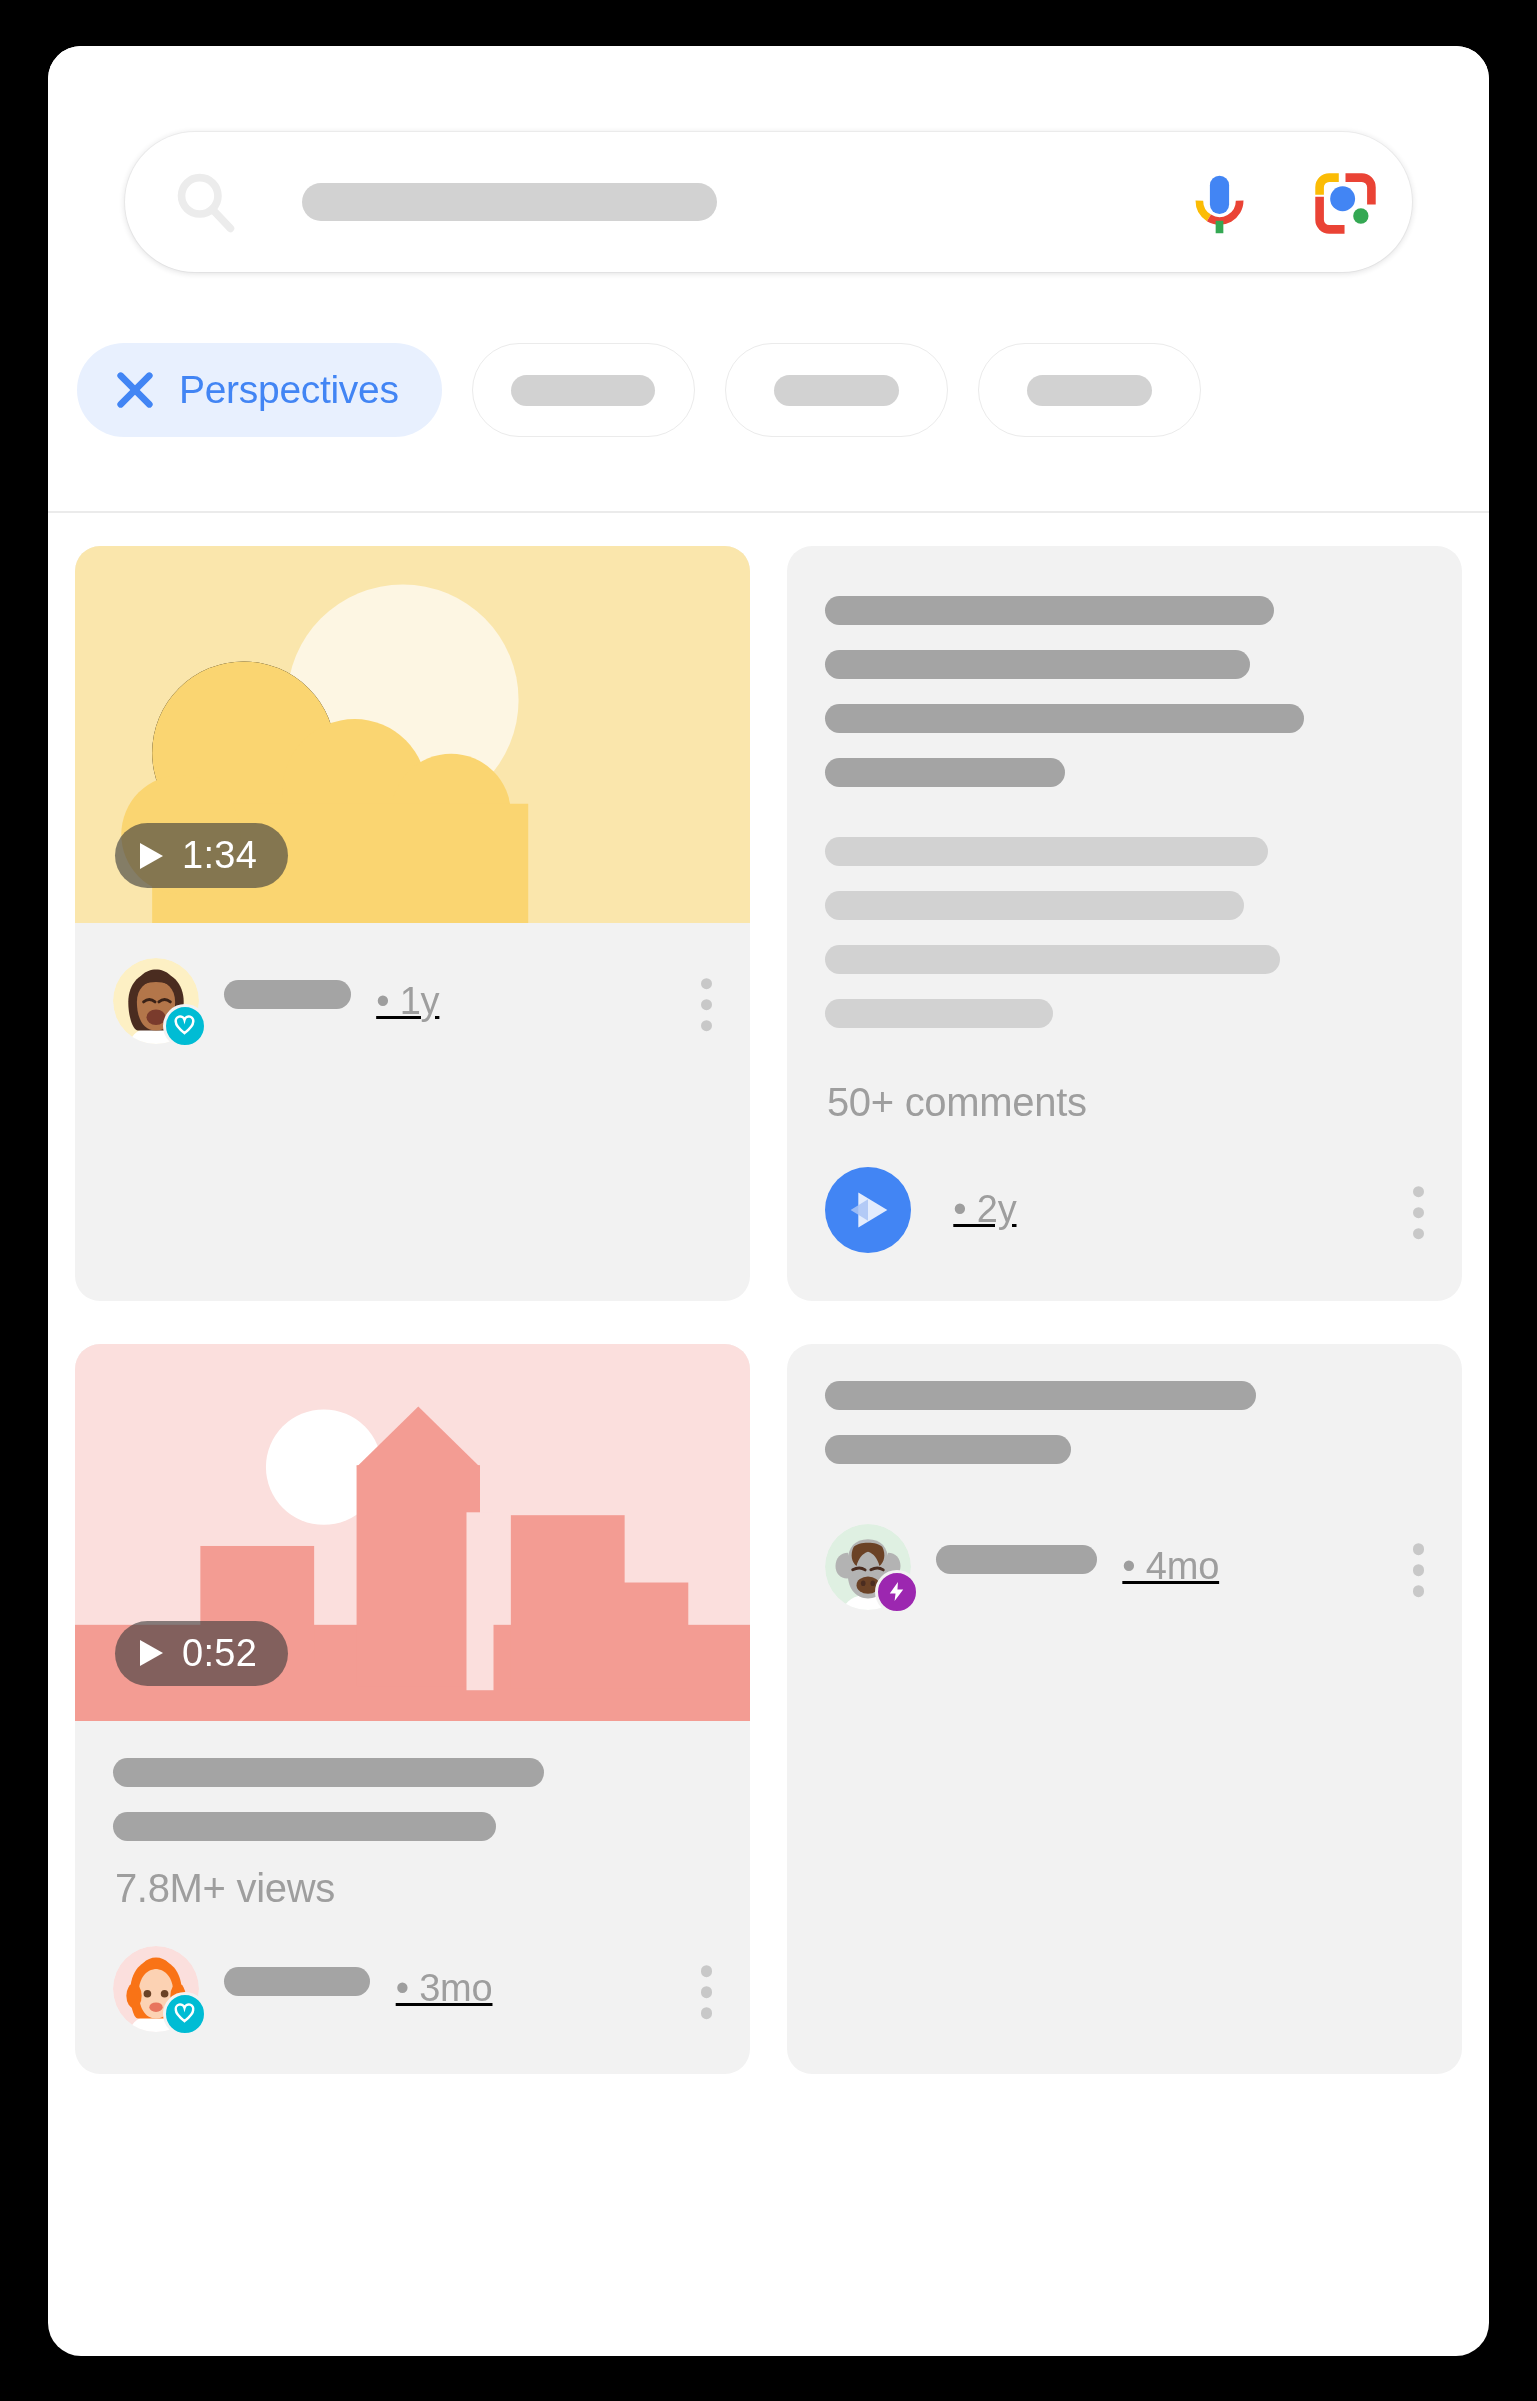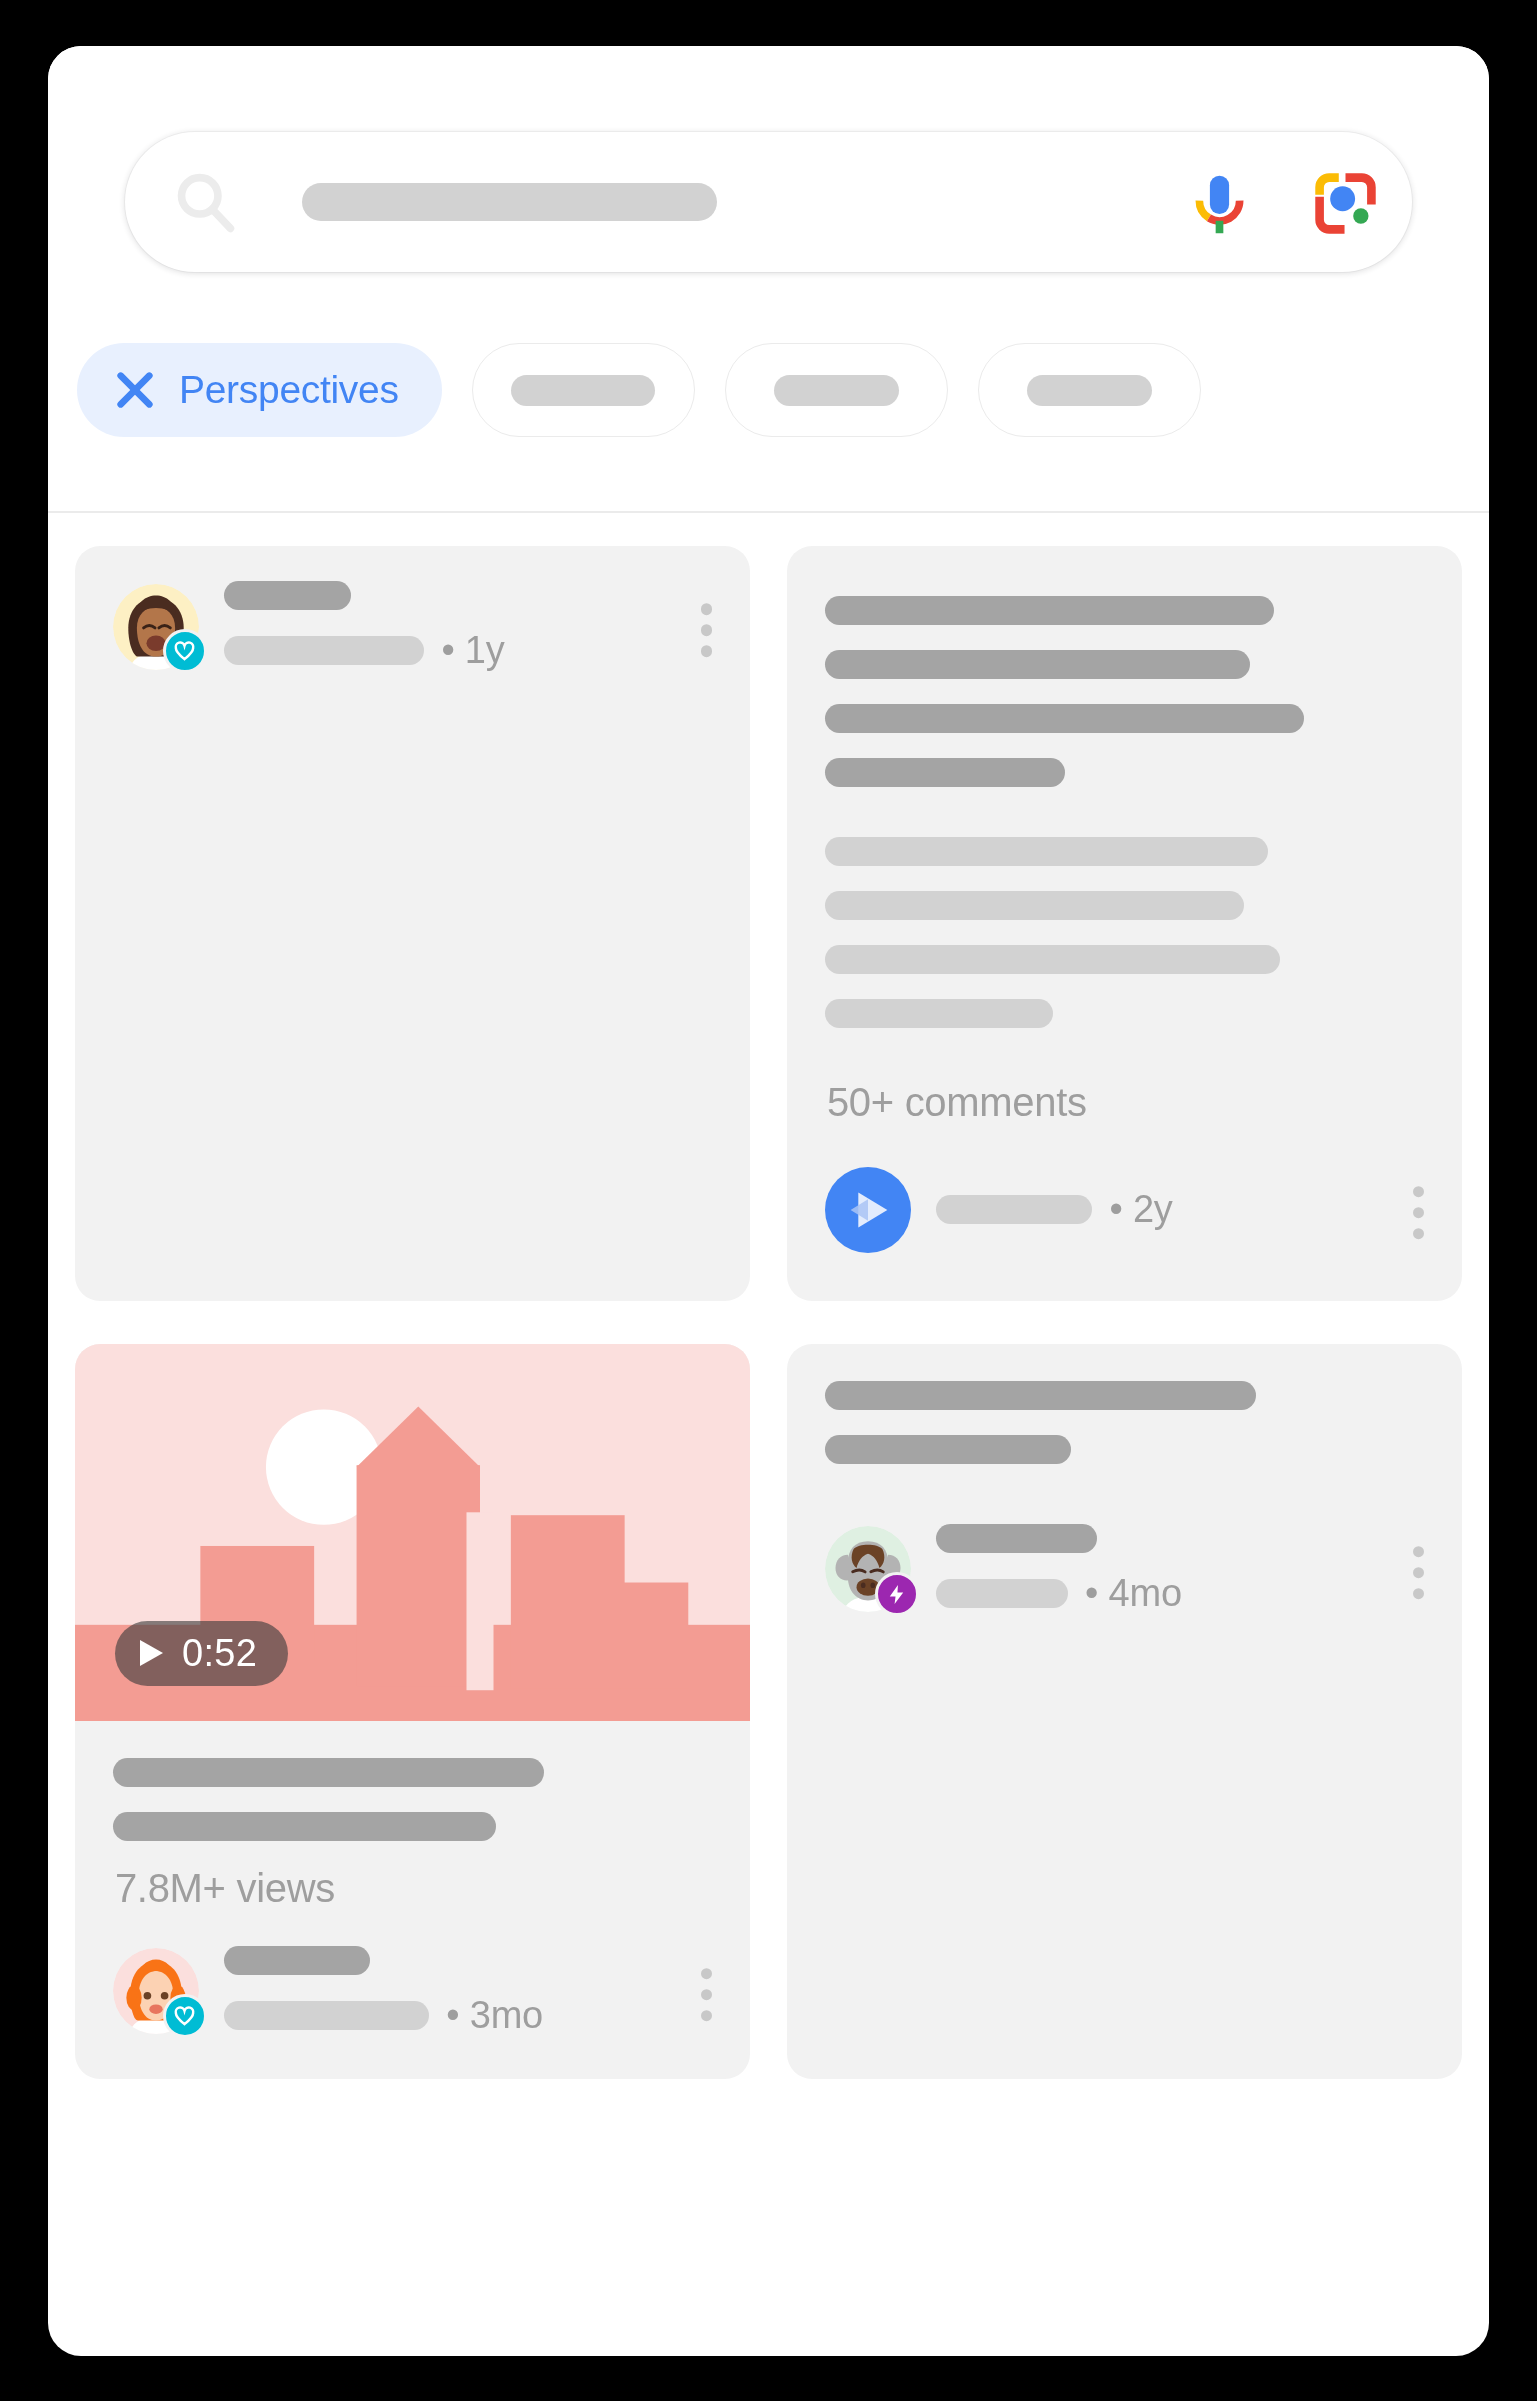--- a/index.html
+++ b/index.html
@@ -205,23 +205,23 @@
     display: flex;
     align-items: center;
     justify-content: center;
   }
   .badge.heart { background: #00bcd4; }
   .badge.bolt { background: #9c27b0; }
 
   .source-lines {
     margin-left: 25px;
     display: flex;
-    flex-direction: column;
-    gap: 19px;
+    gap: 8px;
     flex: 1 1 auto;
+    text-decoration: underline;
   }
   .sline {
     height: 29px; border-radius: 14.4px;
     background: #a4a4a4;
   }
   .sline.light { background: #d2d2d2; }
   .srow2 {
     display: flex;
     align-items: center;
     gap: 17.3px;
@@ -322,20 +322,36 @@
       </div>
 
     </div>
   </div>
 
   <div class="divider"></div>
 
   <div class="grid">
 
     <div class="card">
+      <div class="thumb">
+        <svg viewBox="0 0 700 392" width="100%" height="100%" preserveAspectRatio="none">
+          <rect width="700" height="392" fill="#fae6ac"></rect>
+          <circle cx="340" cy="160" r="120" fill="#fdf6e3"></circle>
+          <circle cx="175" cy="215" r="95" fill="#fbd munir"></circle>
+          <circle cx="175" cy="215" r="95" fill="#fad571"></circle>
+          <circle cx="290" cy="255" r="75" fill="#fad571"></circle>
+          <circle cx="390" cy="278" r="62" fill="#fad571"></circle>
+          <rect x="80" y="268" width="390" height="124" fill="#fad571"></rect>
+          <circle cx="110" cy="300" r="62" fill="#fad571"></circle>
+        </svg>
+        <div class="duration">
+          <span class="play-tri"></span>
+          <span>1:34</span>
+        </div>
+      </div>
       <div class="source-row">
         <div class="avatar-wrap">
           <svg class="avatar" viewBox="0 0 90 90">
             <circle cx="45" cy="45" r="45" fill="#fdf0c4"></circle>
             <path d="M45 72 c-17 0 -26 8 -28 18 h56 c-2 -10 -11 -18 -28 -18z" fill="#ffffff"></path>
             <path d="M16 46 c0 -20 13 -32 29 -32 s29 12 29 32 c0 18 -6 30 -10 30 l-38 0 c-4 0 -10 -12 -10 -30z" fill="#4a2c20"></path>
             <path d="M25 46 c0 -14 9 -22 20 -22 s20 8 20 22 c0 16 -6 30 -20 30 s-20 -14 -20 -30z" fill="#b3764a"></path>
             <path d="M24 34 c6 -12 36 -12 42 0 c0 -14 -10 -22 -21 -22 s-21 8 -21 22z" fill="#4a2c20"></path>
             <path d="M32 46 q6 -5 12 0" fill="none" stroke="#3a2217" stroke-width="3" stroke-linecap="round"></path>
             <path d="M48 46 q6 -5 12 0" fill="none" stroke="#3a2217" stroke-width="3" stroke-linecap="round"></path>

